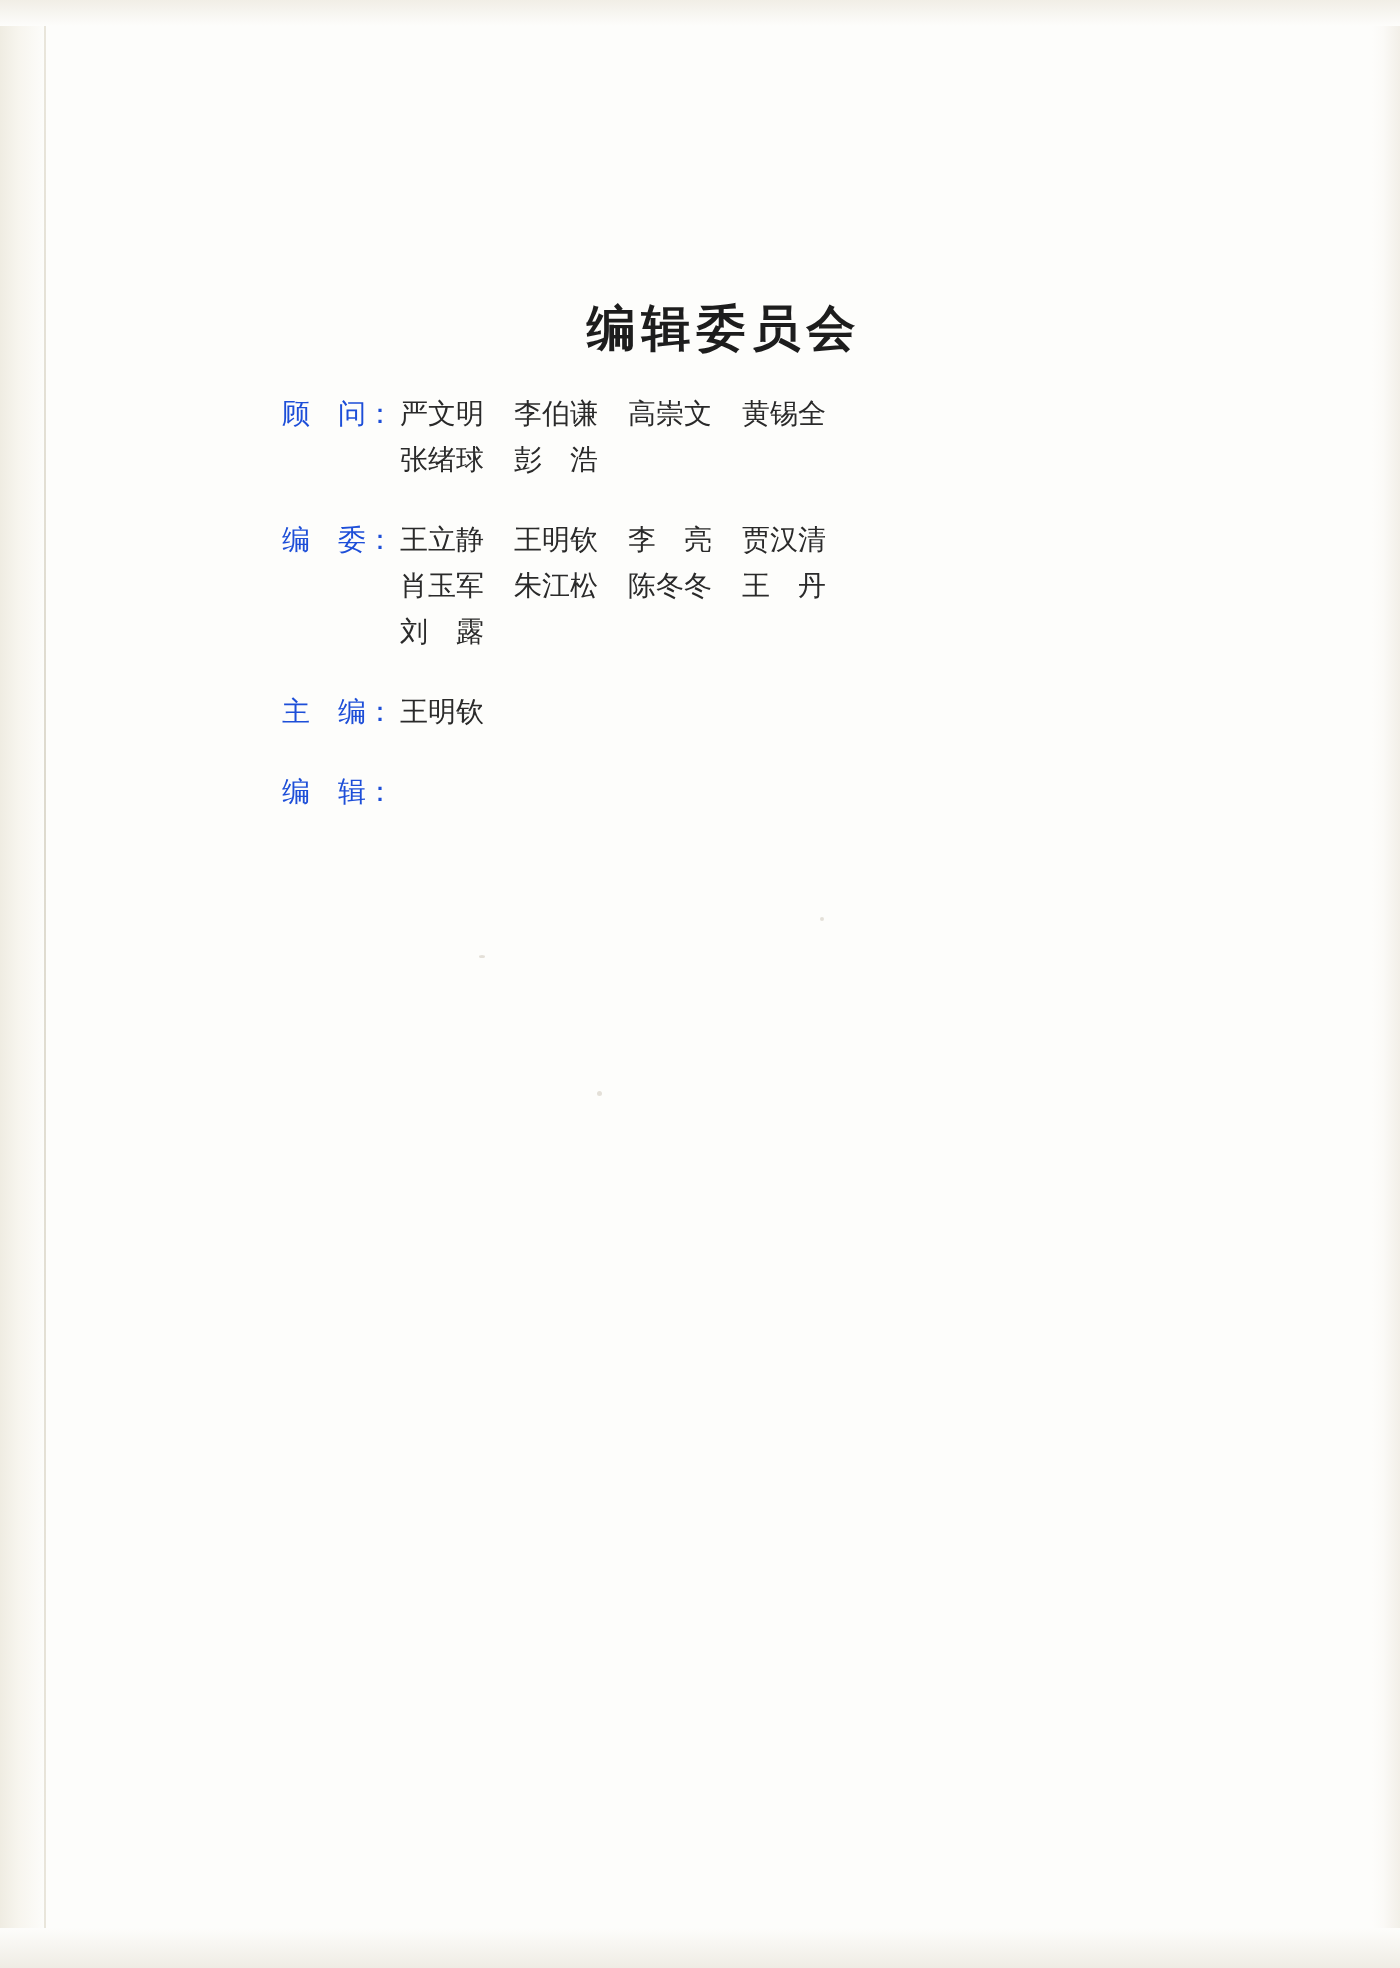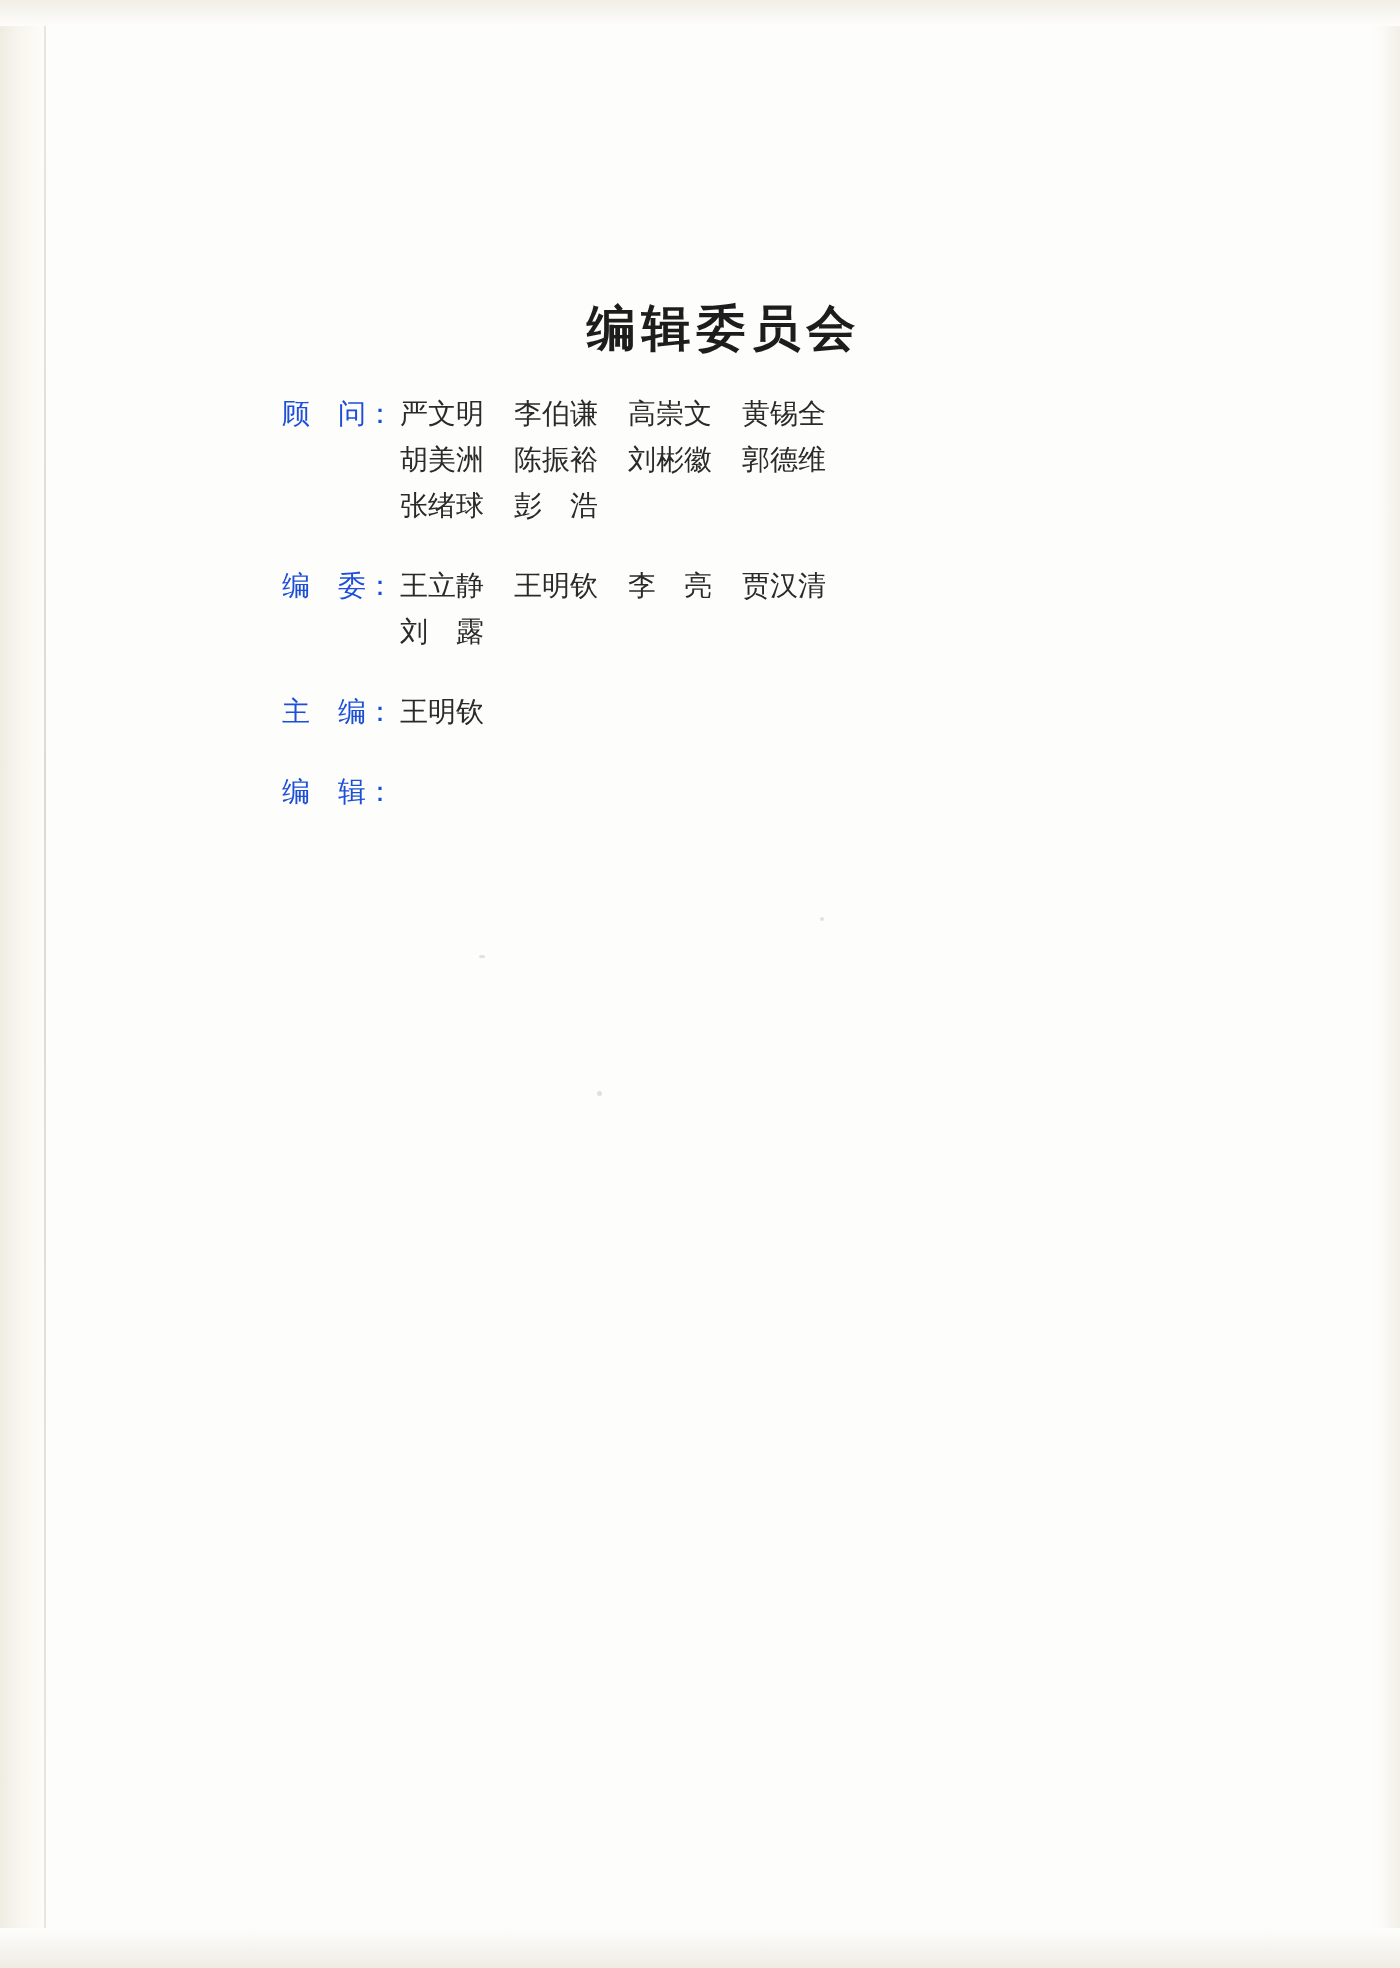--- a/index.html
+++ b/index.html
@@ -170,48 +170,48 @@
           <div class="names">
             <div class="name">严文明</div>
             <div class="name">李伯谦</div>
             <div class="name">高崇文</div>
             <div class="name">黄锡全</div>
           </div>
         </div>
         <div class="row">
           <div class="label empty">顾　问：</div>
           <div class="names">
-            <div class="name">胡美洲</div>
-            <div class="name">陈振裕</div>
-            <div class="name">刘彬徽</div>
-            <div class="name">郭德维</div>
-          </div>
-        </div>
-        <div class="row">
-          <div class="label empty">顾　问：</div>
-          <div class="names">
             <div class="name">张绪球</div>
             <div class="name">彭　浩</div>
           </div>
         </div>
       </div>
 
       <div class="section">
         <div class="row">
           <div class="label">编　委：</div>
           <div class="names">
             <div class="name">王立静</div>
             <div class="name">王明钦</div>
             <div class="name">李　亮</div>
             <div class="name">贾汉清</div>
           </div>
         </div>
         <div class="row">
           <div class="label empty">编　委：</div>
           <div class="names">
+            <div class="name">肖玉军</div>
+            <div class="name">朱江松</div>
+            <div class="name">陈冬冬</div>
+            <div class="name">王　丹</div>
+          </div>
+        </div>
+        <div class="row">
+          <div class="label empty">编　委：</div>
+          <div class="names">
             <div class="name">刘　露</div>
           </div>
         </div>
       </div>
 
       <div class="section">
         <div class="row single-row">
           <div class="label">主　编：</div>
           <div class="names">
             <div class="name">王明钦</div>

